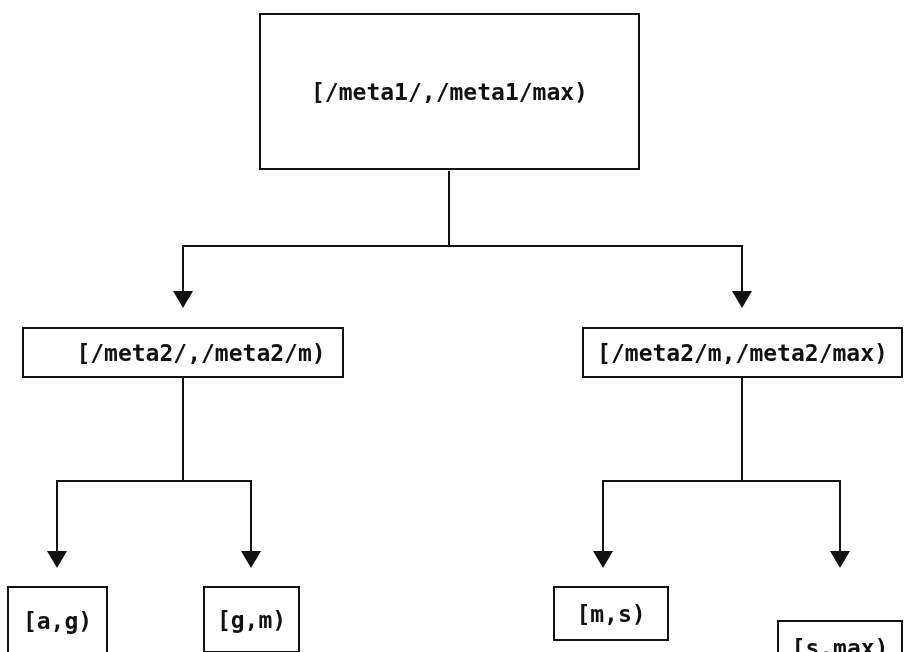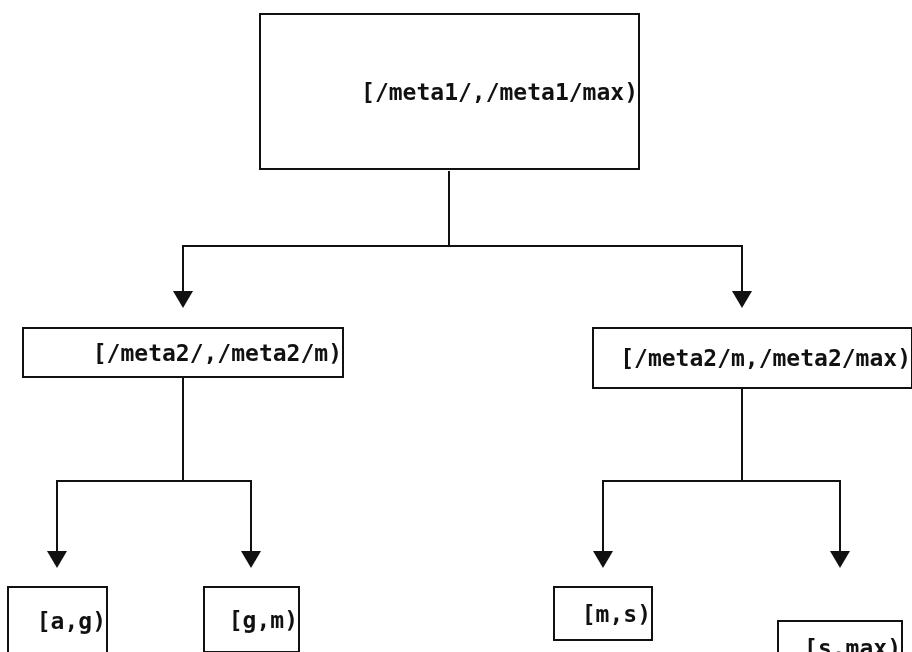--- a/index.html
+++ b/index.html
@@ -22,33 +22,33 @@
     width: 912px;
     height: 652px;
   }
   .node {
     position: absolute;
     box-sizing: border-box;
     border: 2px solid #111111;
     background: #ffffff;
     display: flex;
     align-items: center;
-    justify-content: flex-end;
+    justify-content: center;
     color: #111111;
     font-size: 23px;
     font-weight: bold;
     white-space: nowrap;
     letter-spacing: 0px;
   }
   .node-root        { left: 259px; top: 13px;  width: 381px; height: 157px; }
   .node-l2-left     { left: 22px;  top: 327px; width: 322px; height: 51px; padding-left: 36px; }
-  .node-l2-right    { left: 582px; top: 327px; width: 321px; height: 62px; margin-left: 10px; }
+  .node-l2-right    { left: 582px; top: 327px; width: 321px; height: 51px; }
   .node-leaf-ag     { left: 7px;   top: 586px; width: 101px; height: 70px; }
   .node-leaf-gm     { left: 203px; top: 586px; width: 97px;  height: 67px; }
-  .node-leaf-ms     { left: 553px; top: 586px; width: 100px; height: 55px; }
+  .node-leaf-ms     { left: 553px; top: 586px; width: 116px; height: 55px; }
   .node-leaf-smax   { left: 777px; top: 620px; width: 126px; height: 55px; }
 </style>
 </head>
 <body>
 
 <div class="canvas">
 
   <svg class="edges-layer" width="912" height="652" viewBox="0 0 912 652" fill="none" stroke="#111111" stroke-width="2">
 
     <g>

